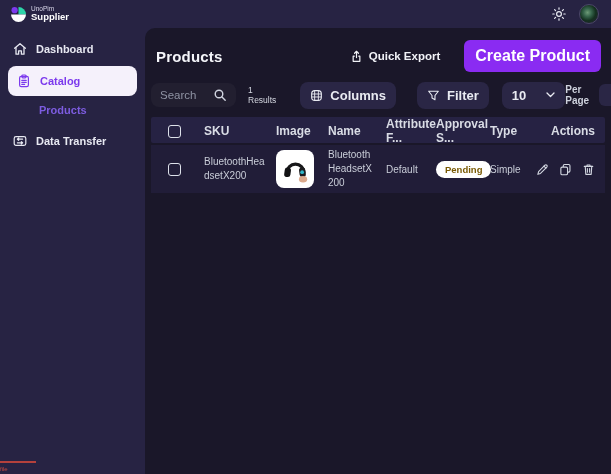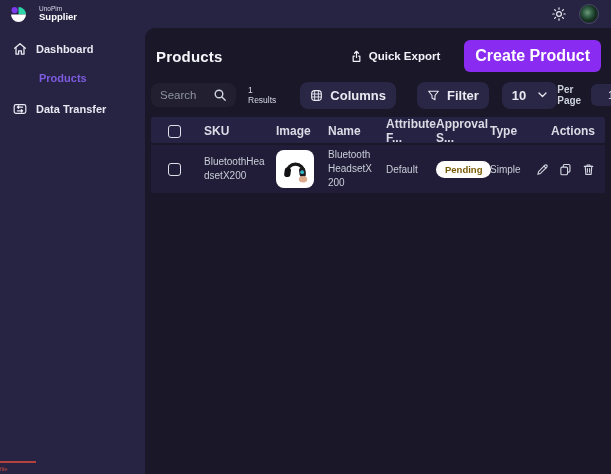--- a/index.html
+++ b/index.html
@@ -6,21 +6,21 @@
   html,body { width:611px; height:474px; }
   body {
     background:#272343;
     font-family:"Liberation Sans", sans-serif;
     overflow:hidden;
     position:relative;
     color:#e5e7f0;
   }
   
   .topbar { height:28px; display:flex; align-items:center; justify-content:space-between; padding:0 12px 0 10px; }
-  .brand { display:flex; align-items:center; gap:12px; }
+  .brand { display:flex; align-items:center; gap:4px; }
   .brand-text { line-height:1.05; }
   .brand-line1 { font-size:6.5px; color:#d9d7ea; display:block; }
   .brand-line2 { font-size:9.5px; font-weight:bold; color:#ffffff; display:block; }
   .topbar-right { display:flex; align-items:center; gap:13px; }
   .avatar {
     width:20px; height:20px; border-radius:50%;
     background:radial-gradient(circle at 42% 42%, #6d9b77 0%, #35634a 28%, #14301f 55%, #20262f 78%, #2c3340 100%);
     border:1px solid #4b4668;
   }
   
@@ -38,21 +38,21 @@
   .create-btn { background:#8a2bf2; color:#ffffff; font-size:16px; font-weight:bold; padding:7px 11px; border-radius:6px; border:none; cursor:pointer; }
   
   .toolbar { display:flex; align-items:center; padding:2px 8px 0 6px; height:28px; }
   .search-box { display:flex; align-items:center; background:rgba(255,255,255,0.035); border-radius:8px; padding:5px 9px; gap:1px; }
   .search-box input { background:transparent; border:none; outline:none; width:52px; font-size:11.5px; color:#e5e7eb; font-family:inherit; }
   .search-box input::placeholder { color:#8f93a3; }
   .results { margin-left:12px; font-size:8.5px; line-height:1.2; color:#d4d7e0; }
   .tool-btn { display:flex; align-items:center; gap:7px; background:#2a2645; border:none; border-radius:8px; padding:6px 10px; font-size:13px; font-weight:bold; color:#e9ebf2; font-family:inherit; cursor:pointer; }
   .btn-columns { margin-left:24px; }
   .btn-filter { margin-left:21px; }
-  .pp-select { margin-left:13px; gap:12px; }
+  .pp-select { margin-left:13px; gap:20px; }
   .pp-label { margin-left:0; font-size:10px; font-weight:bold; color:#cdd1dc; }
   .page-input { margin-left:10px; width:40px; height:22px; background:#2a2645; border:none; border-radius:6px; text-align:center; color:#e7e9f0; font-size:11px; font-family:inherit; outline:none; }
   
   .table { margin:9px 6px 0 6px; }
   .grid-row { display:grid; grid-template-columns:46px 72px 52px 58px 50px 54px 46px 1fr; align-items:center; }
   .thead { background:#262243; height:26px; border-radius:2px; font-size:12px; font-weight:bold; color:#d9dce5; }
   .trow { background:#211d38; margin-top:2px; min-height:48px; font-size:10px; color:#c9cdd8; }
   .cell { padding-left:7px; }
   .cell-wrap { word-break:break-all; line-height:1.4; padding-right:2px; }
   .cell-check { display:flex; justify-content:center; padding-left:0; }
@@ -100,20 +100,30 @@
   <div class="sidebar">
     <div class="nav-item">
       <span style="display:inline-flex;">
         <svg width="14" height="14" viewBox="0 0 14 14" stroke="#e8e9f2" stroke-width="1.3" fill="none" stroke-linecap="round" stroke-linejoin="round">
           <path d="M1.6 6.2 L7 1.7 L12.4 6.2"></path>
           <path d="M3 5.6 V12.2 H5.6 V8.8 H8.4 V12.2 H11 V5.6"></path>
         </svg>
       </span>
       <span>Dashboard</span>
     </div>
+    <div class="nav-item active">
+      <span style="display:inline-flex;">
+        <svg width="14" height="14" viewBox="0 0 14 14" stroke="#7c3aed" stroke-width="1.2" fill="none" stroke-linecap="round" stroke-linejoin="round">
+          <rect x="2.6" y="2.4" width="8.8" height="10.2" rx="1.6"></rect>
+          <rect x="4.9" y="1" width="4.2" height="2.8" rx="1"></rect>
+          <path d="M4.8 6.4 H9.2 M4.8 8.4 H9.2 M4.8 10.4 H7.6"></path>
+        </svg>
+      </span>
+      <span>Catalog</span>
+    </div>
     <div class="nav-sub">Products</div>
     <div class="nav-item">
       <span style="display:inline-flex;">
         <svg width="14" height="14" viewBox="0 0 14 14" stroke="#e8e9f2" stroke-width="1.2" fill="none" stroke-linecap="round" stroke-linejoin="round">
           <rect x="1.2" y="2.6" width="11.6" height="8.8" rx="1.8"></rect>
           <path d="M9.6 5.2 H4.4 M4.4 5.2 L5.7 4 M4.4 5.2 L5.7 6.4"></path>
           <path d="M4.4 8.8 H9.6 M9.6 8.8 L8.3 7.6 M9.6 8.8 L8.3 10"></path>
         </svg>
       </span>
       <span>Data Transfer</span>

